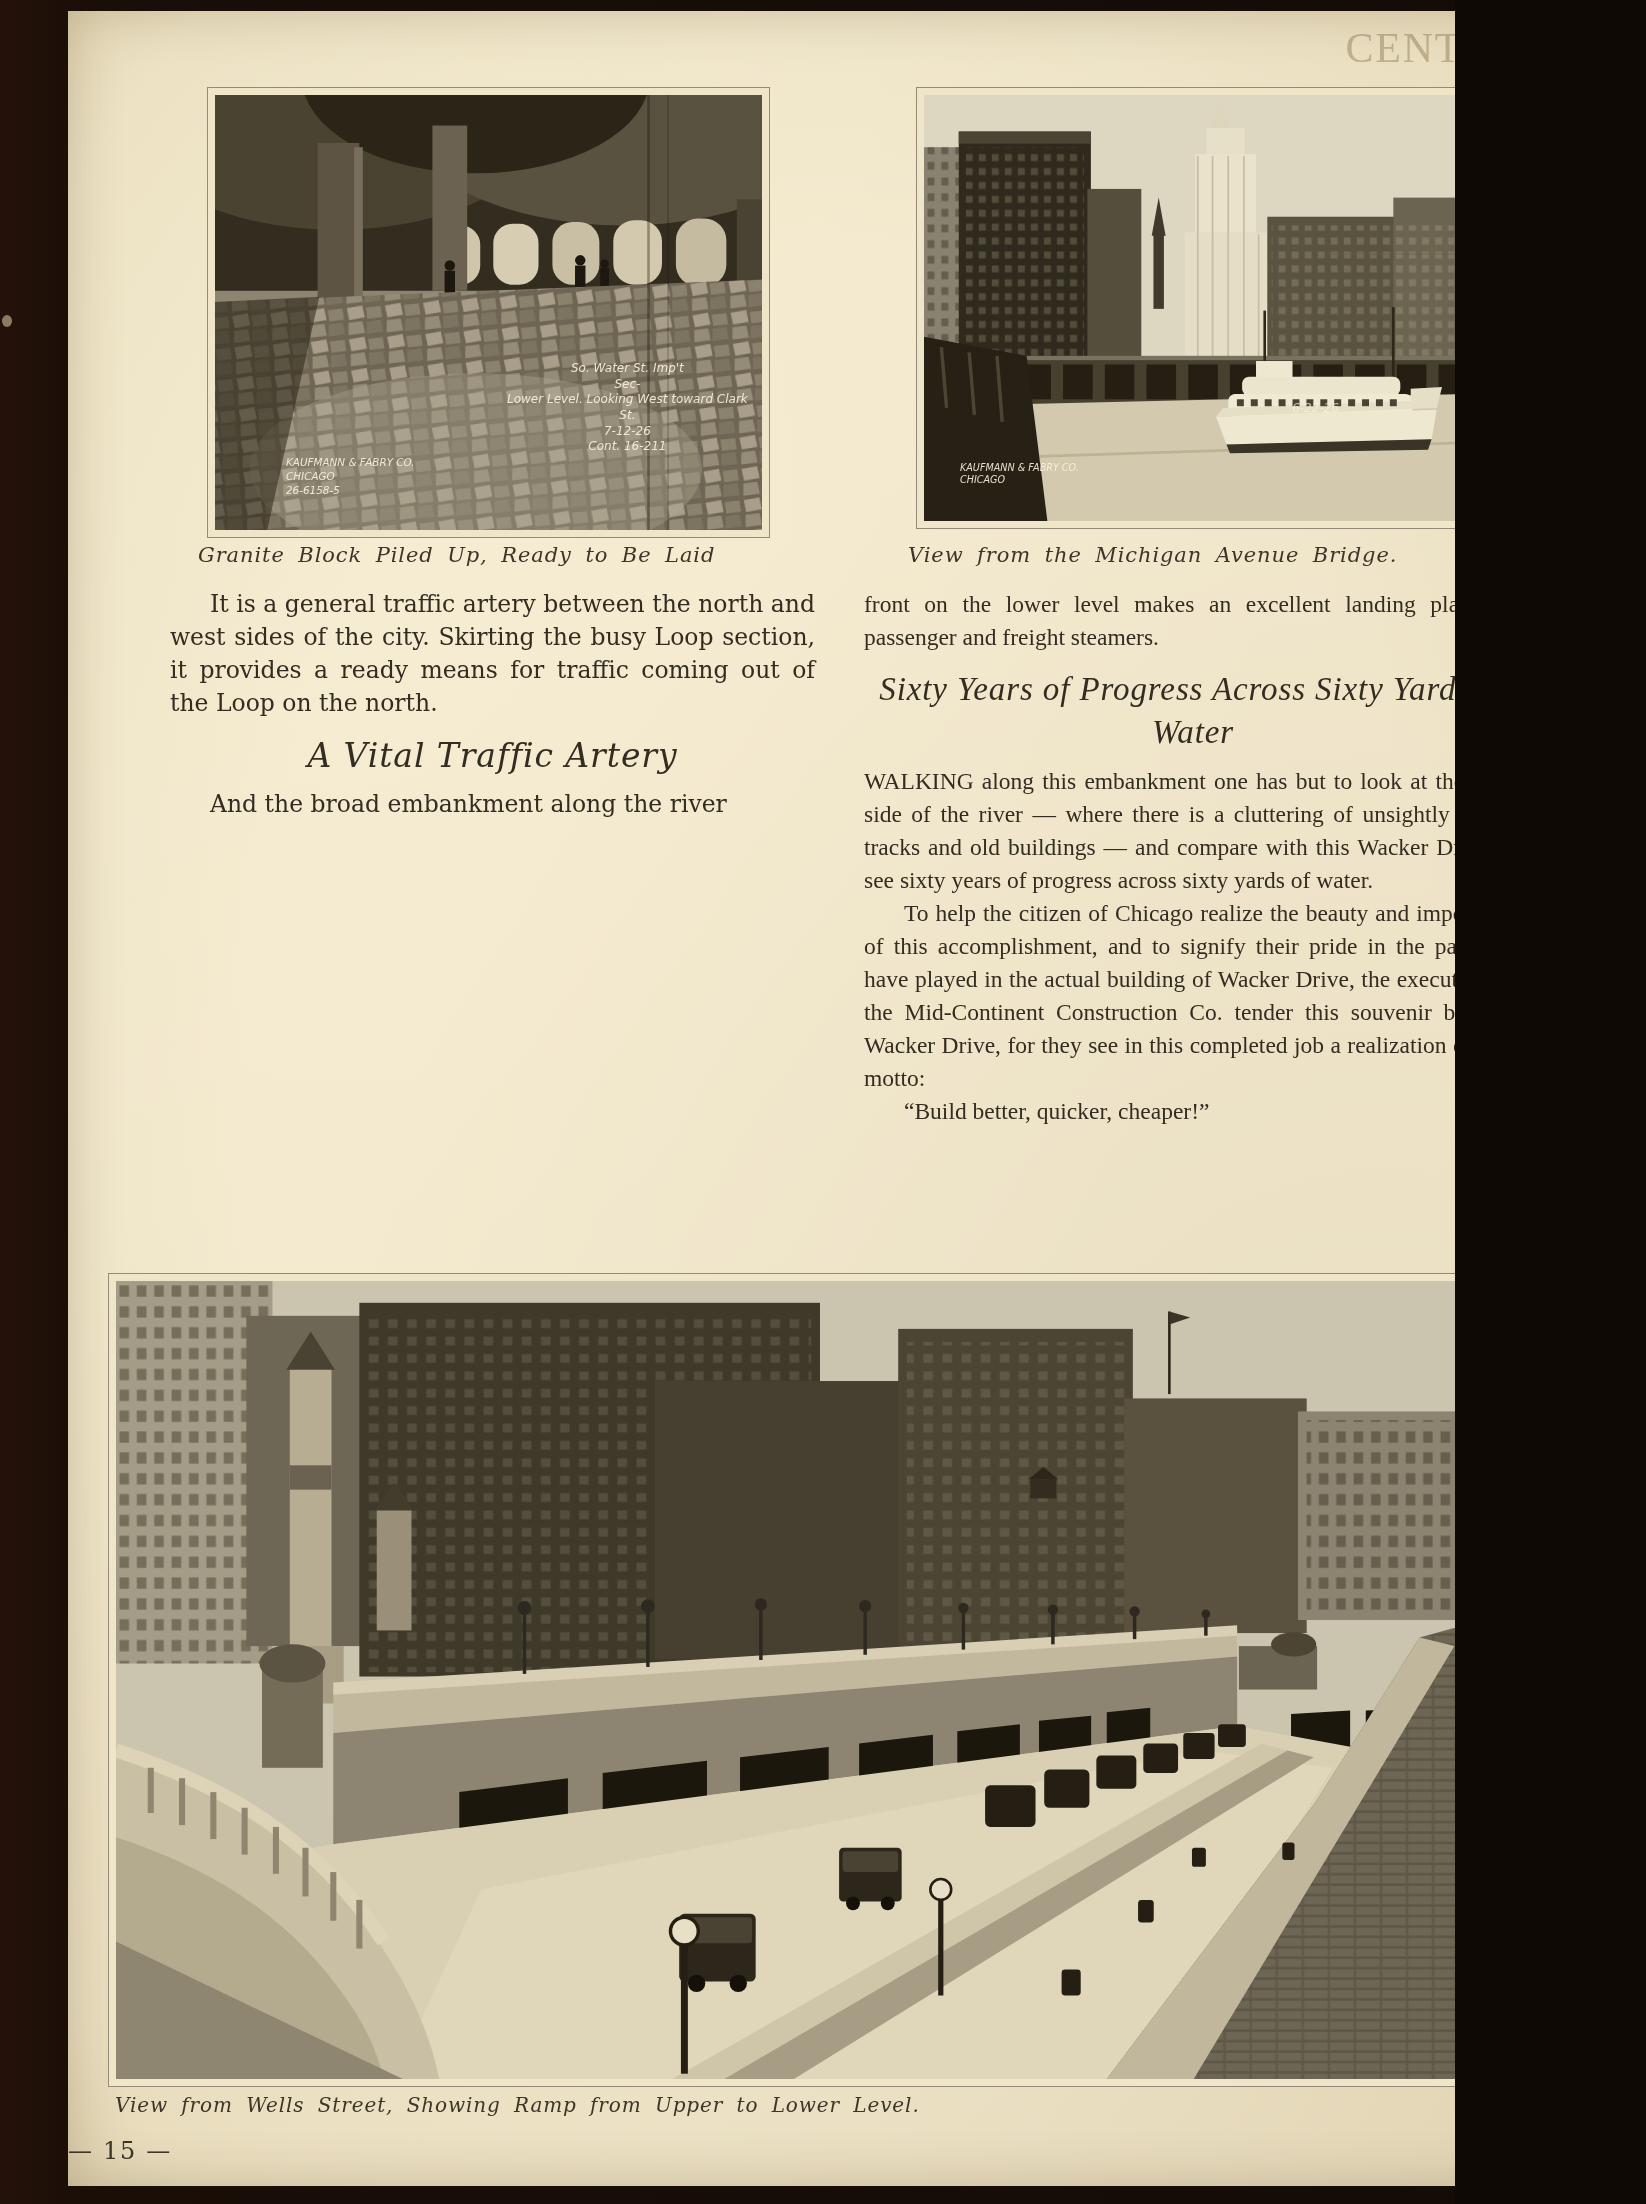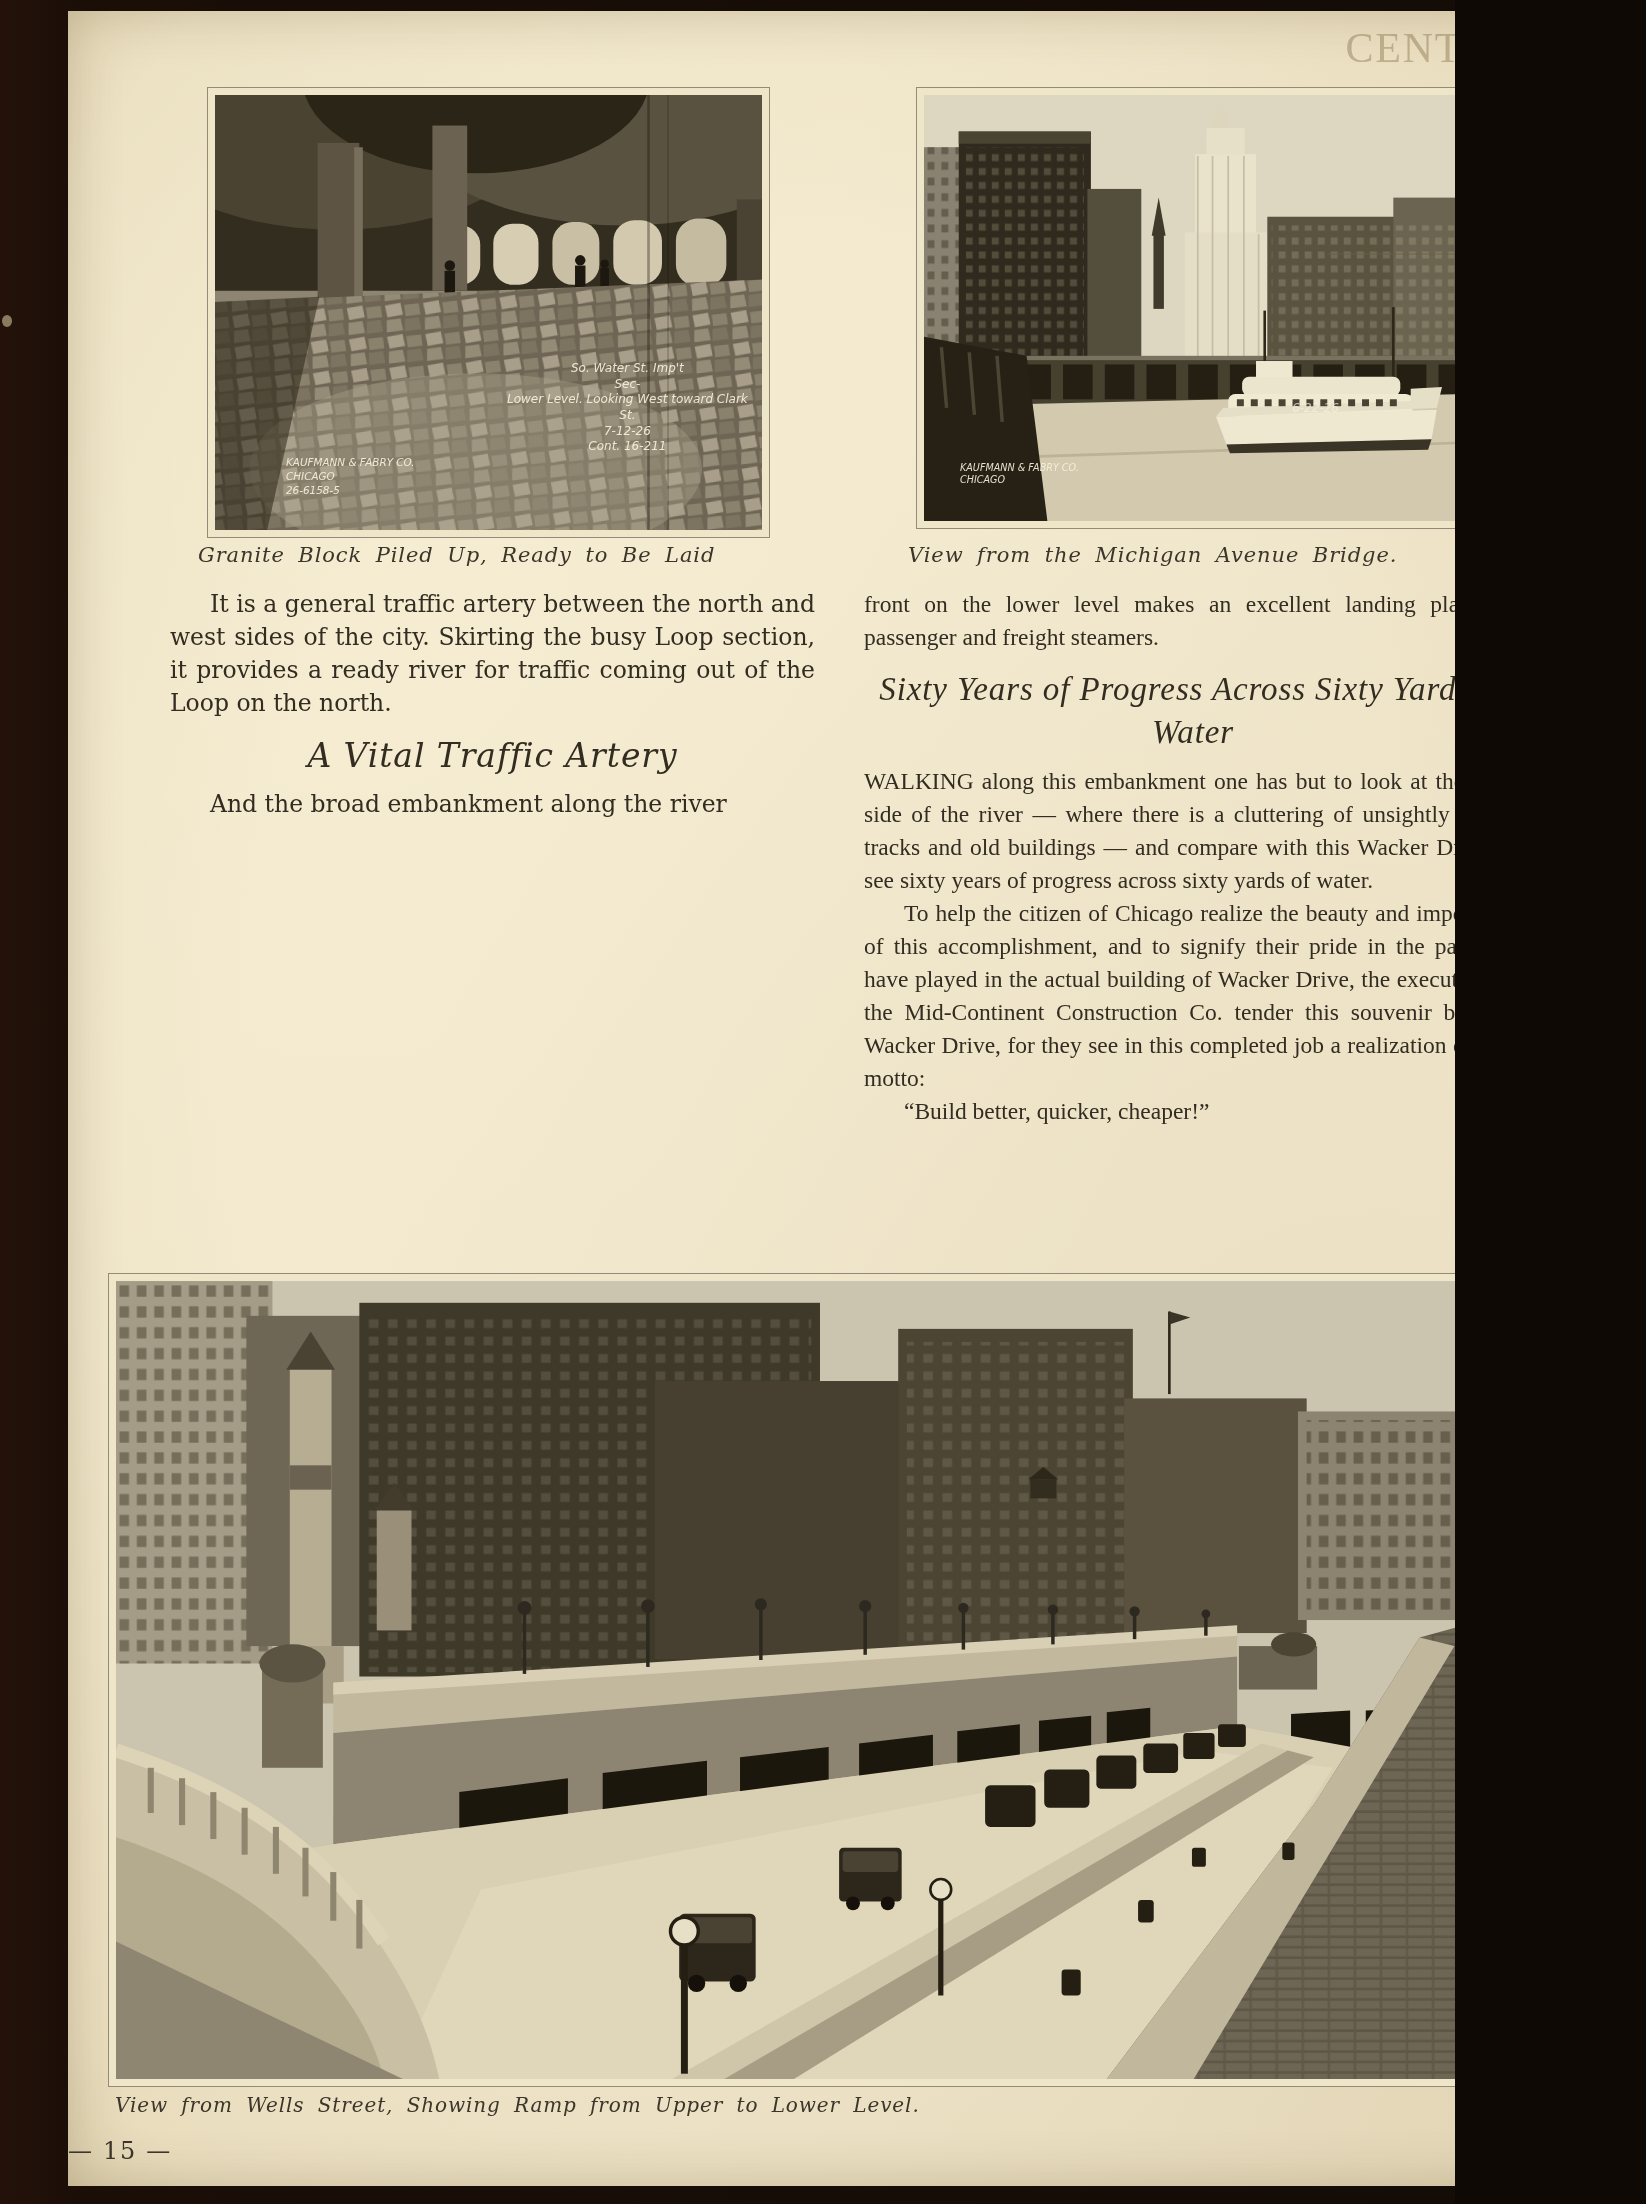--- a/index.html
+++ b/index.html
@@ -217,21 +217,21 @@
           <line x1="84" y1="300" x2="90" y2="376"></line>
         </g>
       </svg>
       <div class="photo-overlay pre" style="left:43px;bottom:42px;width:191px;font-size:9.6px;line-height:12px;">KAUFMANN &amp; FABRY CO.
 CHICAGO</div>
       <div class="photo-overlay" style="right:130px;bottom:113px;font-size:12px;opacity:.8;">6-22-26</div>
     </div>
     <div class="caption" style="left:840px;top:532px;width:556px;">View from the Michigan Avenue Bridge.</div>
 
     <div class="col" style="left:102px;top:577px;width:645px;">
-      <p class="indent">It is a general traffic artery between the north and west sides of the city.  Skirting the busy Loop section, it provides a ready river for traffic coming out of the Loop on the north.</p>
+      <p class="indent">It is a general traffic artery between the north and west sides of the city.  Skirting the busy Loop section, it provides a ready means for traffic coming out of the Loop on the north.</p>
       <p class="heading">A Vital Traffic Artery</p>
       <p class="indent lastline">And the broad embankment along the river</p>
     </div>
 
     <div class="col" style="left:796px;top:577px;width:658px;font-family:Liberation Serif, serif;">
       <p class="noindent">front on the lower level makes an excellent landing place for passenger and freight steamers.</p>
       <p class="heading">Sixty Years of Progress Across Sixty Yards of Water</p>
       <p class="noindent">WALKING along this embankment one has but to look at the north side of the river — where there is a cluttering of unsightly freight tracks and old buildings — and compare with this Wacker Drive, to see sixty years of progress across sixty yards of water.</p>
       <p class="indent">To help the citizen of Chicago realize the beauty and importance of this accomplishment, and to signify their pride in the part they have played in the actual building of Wacker Drive, the executives of the Mid-Continent Construction Co. tender this souvenir book of Wacker Drive, for they see in this completed job a realization of their motto:</p>
       <p class="indent lastline">“Build better, quicker, cheaper!”</p>

